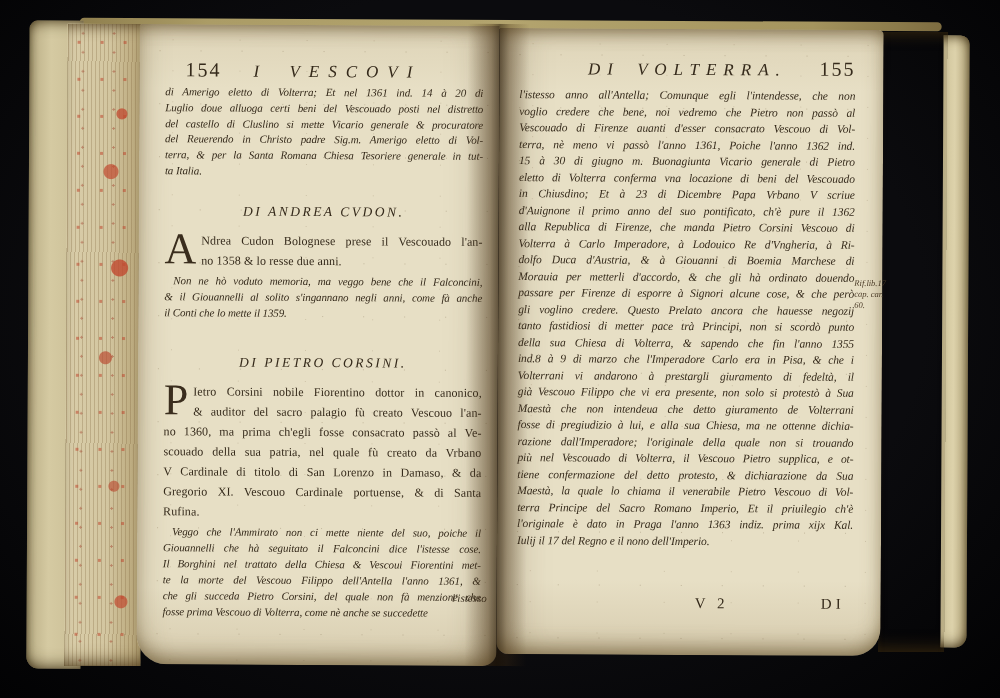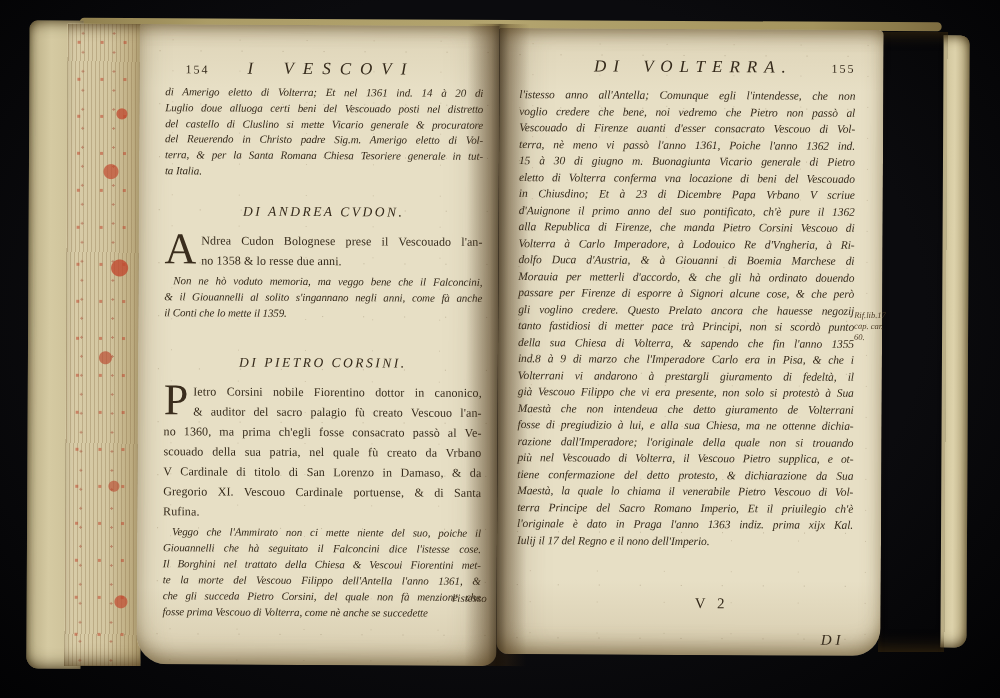--- a/index.html
+++ b/index.html
@@ -62,21 +62,21 @@
   .page.right{left:498px;top:28px;width:384px;height:626px;border-radius:0 5px 28px 12px;
     box-shadow:inset 0 16px 18px -14px rgba(95,75,38,.8), inset 0 -18px 22px -14px rgba(95,75,38,.75), inset 34px 0 44px -30px rgba(75,55,25,.65), inset -14px 0 20px -14px rgba(110,90,50,.4);}
   .gutter{position:absolute;left:466px;top:24px;width:62px;height:642px;pointer-events:none;
     background:linear-gradient(90deg, rgba(60,40,15,0) 0%, rgba(70,48,20,.38) 38%, rgba(40,26,8,.55) 52%, rgba(70,48,20,.3) 68%, rgba(60,40,15,0) 100%);}
 
   
   .page-inner{position:absolute;inset:0;}
   .header{display:flex;align-items:baseline;}
   .left .header{margin:34px 0 0 26px;width:318px;}
   .right .header{margin:28px 28px 0 20px;width:336px;}
-  .pagenum{font-size:12px;letter-spacing:2px;color:var(--ink);}
+  .pagenum{font-size:20px;letter-spacing:2px;color:var(--ink);}
   .runtitle{font-style:italic;font-size:17px;}
   .left .pagenum{margin-left:20px;}
   .left .runtitle{flex:1;text-align:center;letter-spacing:9px;word-spacing:8px;margin-right:30px;}
   .right .runtitle{flex:1;text-align:center;letter-spacing:7px;word-spacing:6px;margin-left:36px;}
   .right .pagenum{}
 
   .textcol{position:absolute;left:26px;top:60px;width:318px;}
   .right .textcol{left:20px;top:58px;width:336px;}
 
   .tline{font-style:italic;font-size:11px;line-height:15.8px;letter-spacing:-.1px;text-align:justify;text-align-last:justify;white-space:nowrap;overflow:visible;}
@@ -88,25 +88,25 @@
 
   .sect-heading{font-style:italic;font-weight:normal;font-size:13.5px;letter-spacing:2.5px;text-align:center;}
   .h1{margin-top:24px;}
   .h2{margin-top:34px;}
   .para{margin-top:11px;}
   .para::after{content:"";display:block;clear:both;}
   .dropcap{float:left;font-size:44px;line-height:36px;height:40px;padding:1px 5px 0 0;color:#3a2d1d;}
   .roman .tline{font-style:normal;font-size:12px;line-height:20px;letter-spacing:.1px;}
 
   .catchword{position:absolute;right:10px;top:566px;font-style:italic;font-size:11px;}
-  .margin-note{position:absolute;left:356px;top:248px;width:52px;margin-top:32px;}
+  .margin-note{position:absolute;left:356px;top:248px;width:52px;}
   .mline{font-style:italic;font-size:8.5px;line-height:11px;color:#4a3a26;text-align:left;}
   .sig-row{position:absolute;left:198px;top:566px;width:150px;display:flex;justify-content:space-between;gap:36px;}
   .sig{font-size:15px;letter-spacing:4px;}
-  .catch-right{font-style:italic;font-size:15px;letter-spacing:4px;margin-top:36px;}
+  .catch-right{font-size:15px;letter-spacing:4px;}
 </style>
 </head>
 <body>
 
 <div class="scene">
   <div class="book">
     <div class="top-edge"></div>
     <div class="cover-left"></div>
     <div class="cover-right"></div>
     <div class="edge-left"></div>

